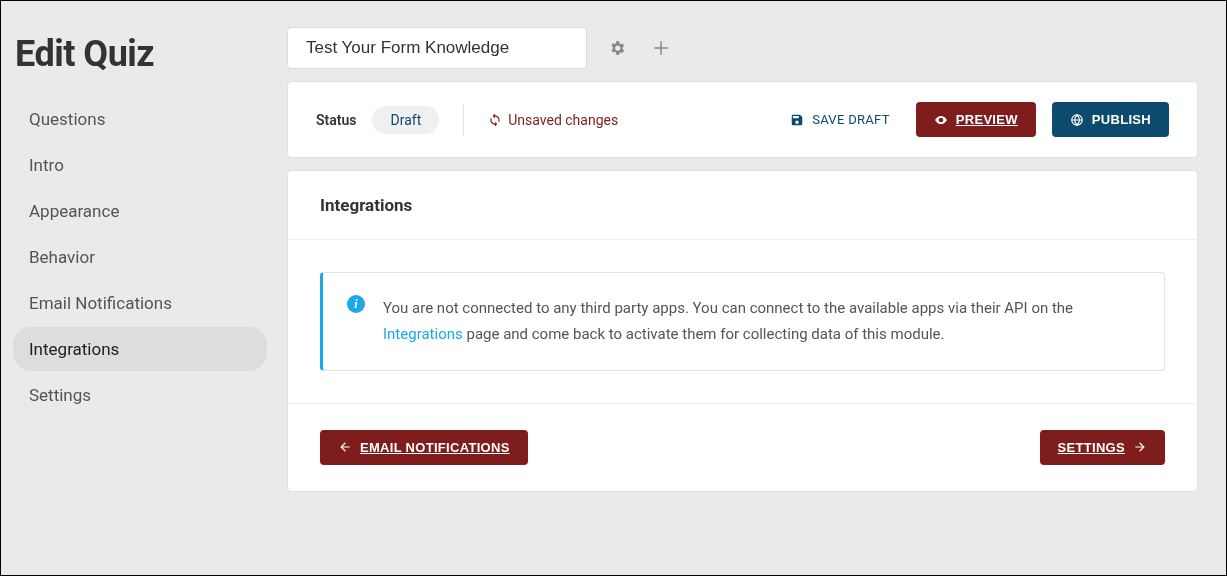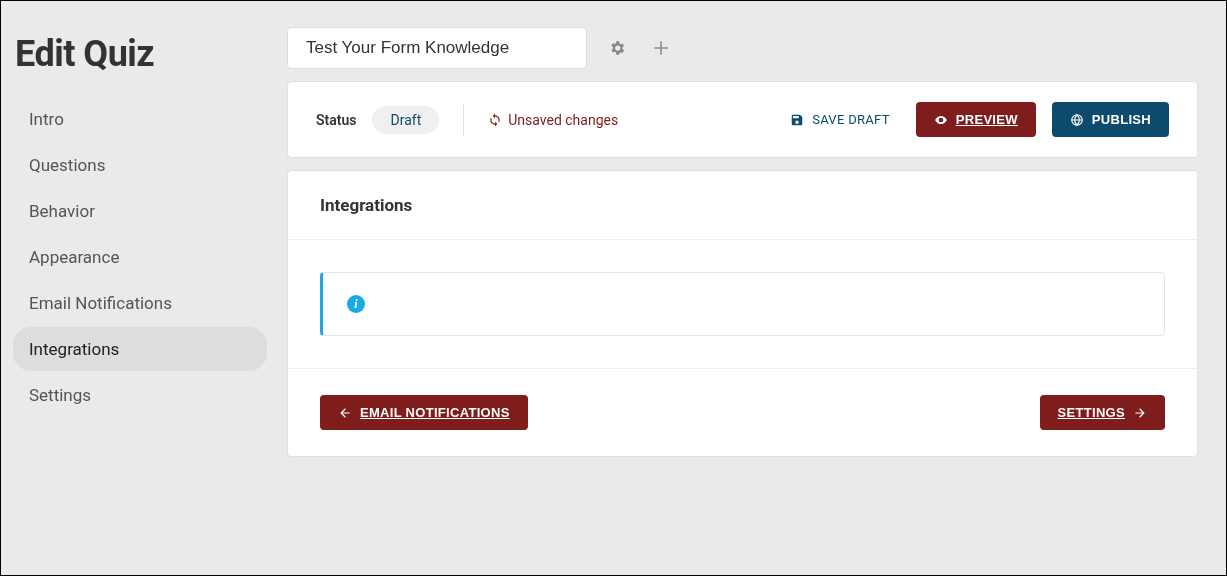--- a/index.html
+++ b/index.html
@@ -202,24 +202,24 @@
     }
   </style>
 </head>
 <body>
 
 <div class="wrap">
 
   <aside class="sidebar">
     <h1 class="page-title">Edit Quiz</h1>
     <nav class="nav">
+      <div class="nav-item">Questions</div>
       <div class="nav-item">Intro</div>
-      <div class="nav-item">Questions</div>
+      <div class="nav-item">Appearance</div>
       <div class="nav-item">Behavior</div>
-      <div class="nav-item">Appearance</div>
       <div class="nav-item">Email Notifications</div>
       <div class="nav-item active">Integrations</div>
       <div class="nav-item">Settings</div>
     </nav>
   </aside>
 
   <main class="main">
 
     <div class="topbar">
       <input class="title-input" value="Test Your Form Knowledge" style="">
@@ -266,20 +266,23 @@
           </svg>
         <span>PUBLISH</span>
       </button>
     </div>
 
     <div class="card">
       <div class="panel-header">Integrations</div>
       <div class="panel-body">
         <div class="notice">
           <div class="notice-icon">i</div>
+          <div class="notice-text">
+            <span>You are not connected to any third party apps. You can connect to the available apps via their API on the </span><a href="#">Integrations</a><span> page and come back to activate them for collecting data of this module.</span>
+          </div>
         </div>
       </div>
       <div class="panel-footer">
         <button class="btn btn-grey">
           <svg viewBox="0 0 24 24" fill="currentColor">
               <path d="M20 11H7.8l5.6-5.6L12 4l-8 8 8 8 1.4-1.4L7.8 13H20z"></path>
             </svg>
           <span>EMAIL NOTIFICATIONS</span>
         </button>
         <button class="btn btn-grey">

